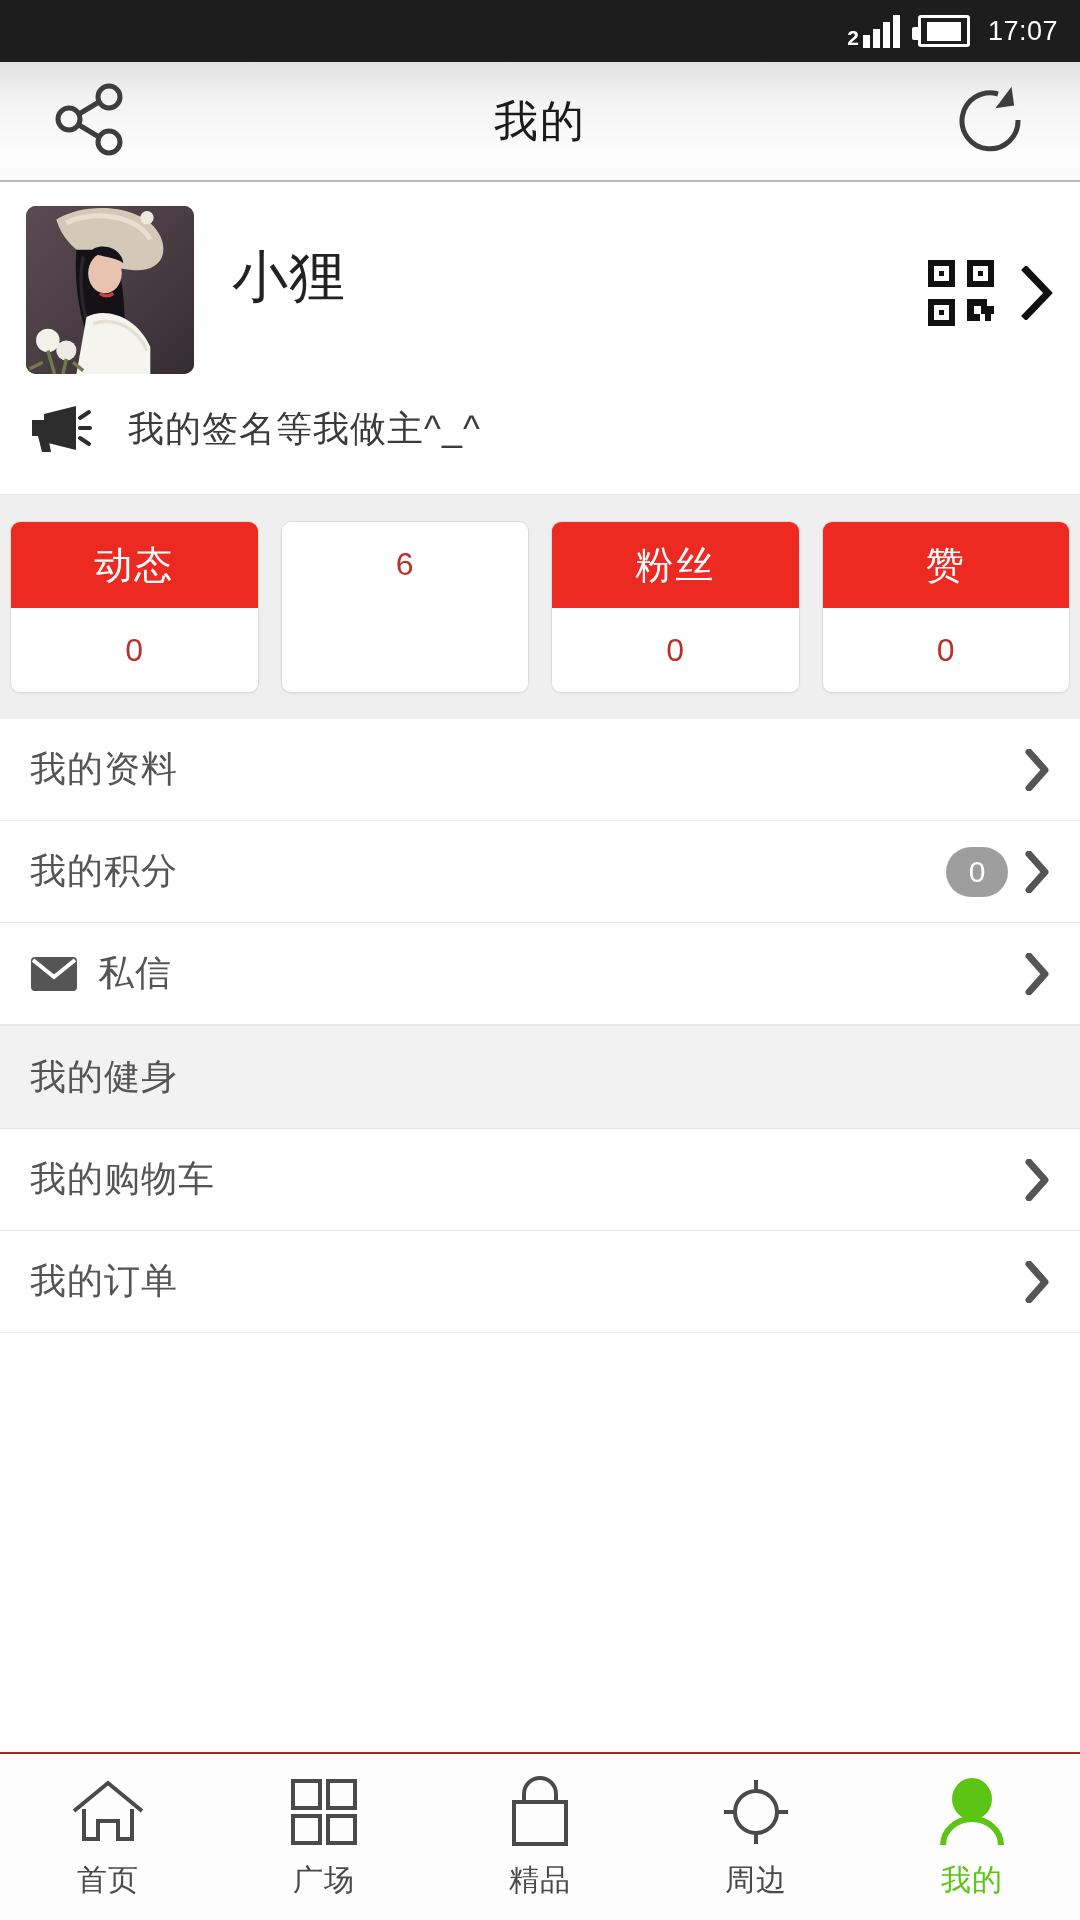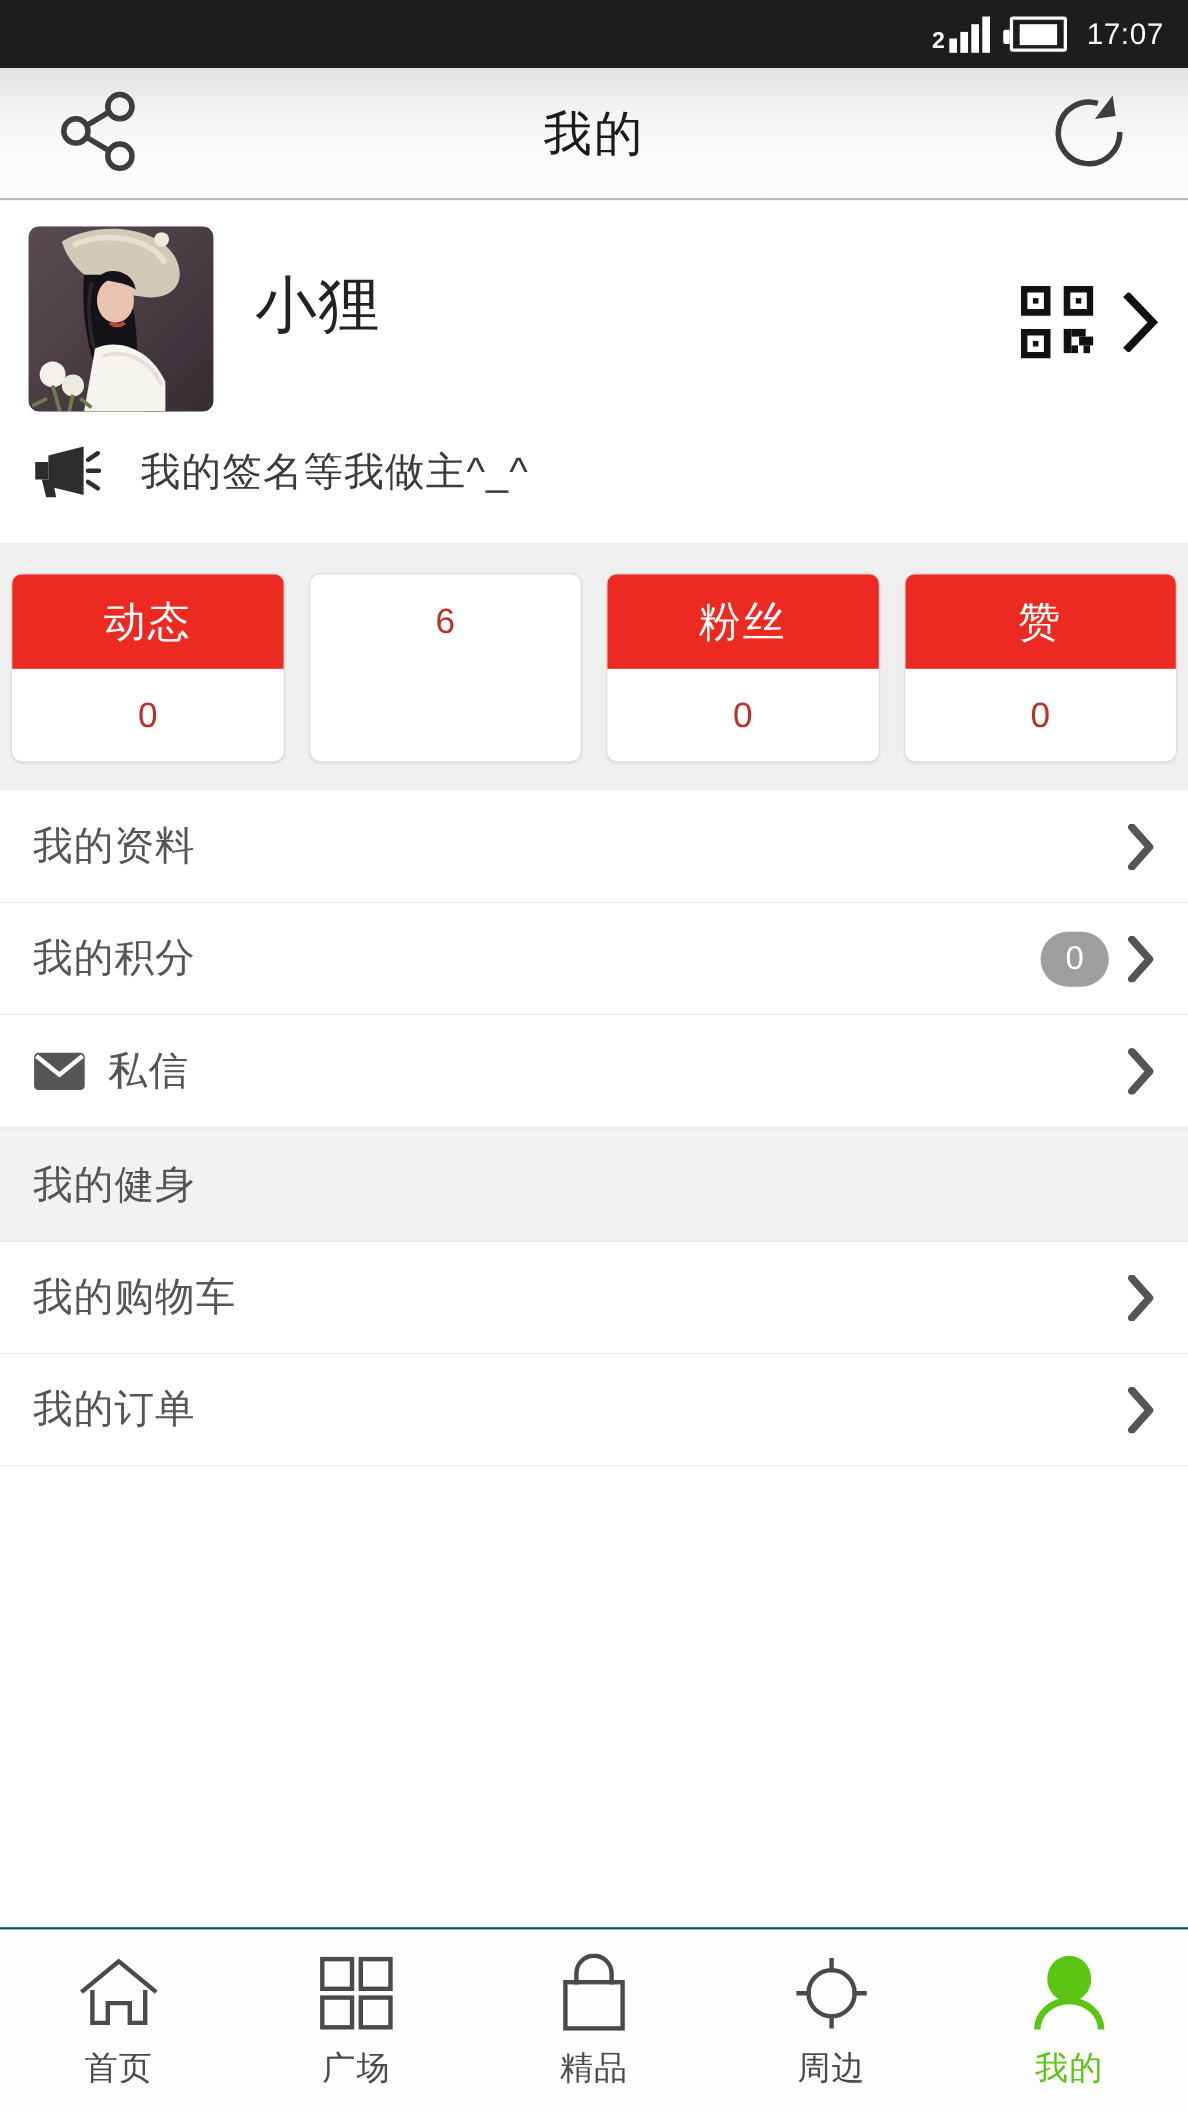--- a/index.html
+++ b/index.html
@@ -84,21 +84,21 @@
   }
   .chev { width:26px; height:42px; }
   .section-head {
     height:104px; display:flex; align-items:center; padding:0 30px;
     background:#f2f2f2; border-top:1px solid #e6e6e6; border-bottom:1px solid #e6e6e6;
   }
   .section-head .label { font-size:36px; color:#555555; letter-spacing:1px; }
 
   
   .tabbar {
-    height:168px; flex:0 0 168px; background:#fdfdfd; border-top:2px solid #0c4a6e;
+    height:168px; flex:0 0 168px; background:#fdfdfd; border-top:2px solid #b91c1c;
     display:flex; align-items:stretch;
   }
   .tab { flex:1; display:flex; flex-direction:column; align-items:center; justify-content:center; gap:10px; }
   .tab .ic { height:76px; display:flex; align-items:center; justify-content:center; }
   .tab .tlabel { font-size:30px; color:#4a4a4a; letter-spacing:1px; }
   .tab.active .tlabel { color:#5cc413; }
 </style>
 </head>
 <body>
 

